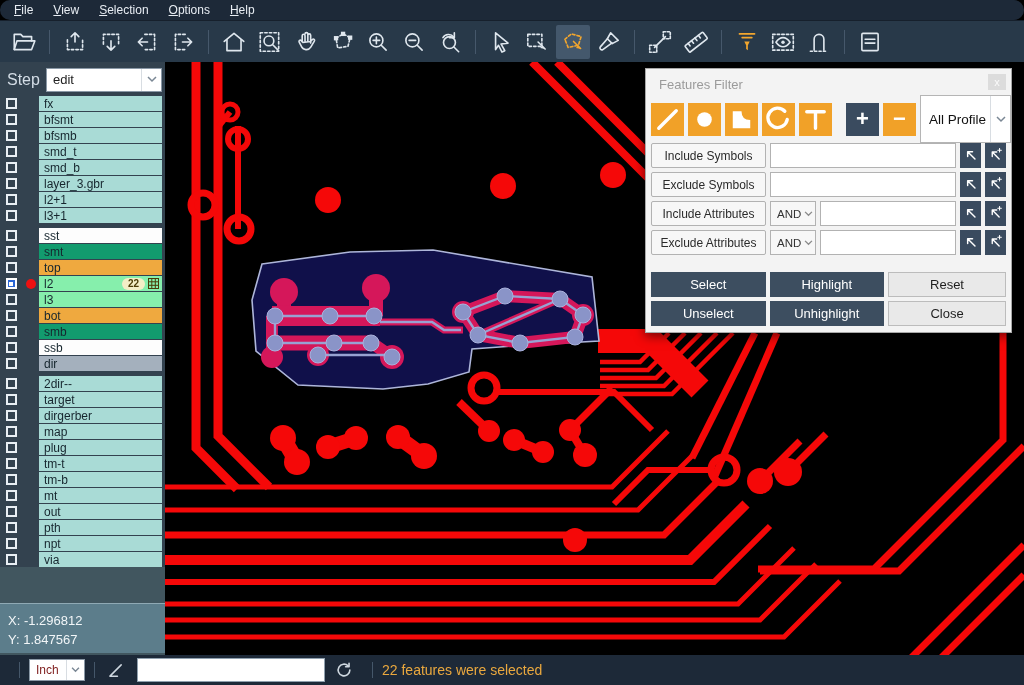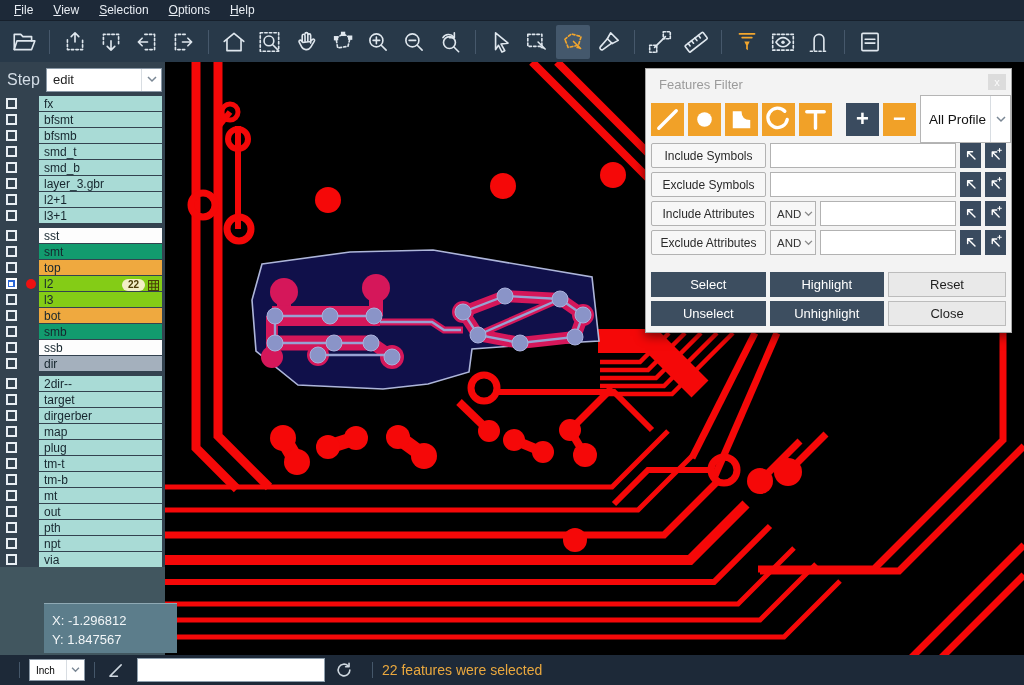--- a/index.html
+++ b/index.html
@@ -3,21 +3,21 @@
 <meta charset="utf-8">
 <style>
   * { box-sizing: border-box; margin: 0; padding: 0; }
   html,body { background:#000; }
   #app {
     position: relative; width: 1024px; height: 685px; overflow: hidden;
     font-family: "Liberation Sans", sans-serif; background:#000;
   }
   
   .menubar { position:absolute; left:0; top:0; width:100%; height:20px;
-    background:#1d2938; display:flex; align-items:center; padding-left:4px; z-index:30;}
+    background:#1d2938; display:flex; align-items:center; padding-left:4px; z-index:30;border-radius:10px;}
   .menu-item { color:#e8edf3; font-size:12px; padding:2px 10px; cursor:default; }
   .menu-item .ul { text-decoration: underline; }
   
   .toolbar { position:absolute; left:0; top:20px; width:100%; height:42px;
     background:#283949; border-top:1px solid #16202c; display:flex; align-items:center; padding-left:6px; z-index:30;}
   .tb-btn { width:34px; height:34px; display:flex; align-items:center; justify-content:center;
     border-radius:2px; color:#dfe7ee; margin:0 1px; }
   .tb-btn.active { background:#44586c; }
   .tb-btn.accent { color:#f2a62e; }
   .tb-sep { width:1px; height:24px; background:#46586b; margin:0 7px; }
@@ -35,27 +35,27 @@
   .layer-row { display:flex; align-items:stretch; height:15px; margin-bottom:1px; }
   .cb-col { width:22px; display:flex; align-items:center; justify-content:center; }
   .ind-col { width:17px; display:flex; align-items:center; justify-content:center; }
   .cb { width:11px; height:11px; border:2px solid #e9eff4; background:transparent; }
   .cb.checked { border-color:#fff; background:#2b67d6; position:relative; }
   .cb.checked::after { content:""; position:absolute; inset:1.5px; background:#fff; }
   .dot { width:10px; height:10px; border-radius:50%; background:#ee1111; }
   .layer-name { flex:1; margin-right:3px; display:flex; align-items:center; font-size:12px;
     color:#16262e; padding-left:5px; gap:3px; }
   .c-teal { background:#a9dbd6; } .c-white { background:#fdfdfd; } .c-green { background:#129b6e; }
-  .c-amber { background:#efa93f; } .c-gold { background:#84cc16;align-items:flex-end; } .c-gray { background:#a4b0bd; }
+  .c-amber { background:#efa93f; } .c-gold { background:#86efac; } .c-gray { background:#a4b0bd; }
   .badge { margin-left:auto; background:#f3eec6; border-radius:6px; font-size:10px; font-weight:bold;
     color:#4c3c06; padding:0 6px; line-height:12px; }
   .gridic { margin-right:3px; display:flex; }
   .bottom-block { position:absolute; left:0; bottom:0; width:165px; height:88px; background:#41565f; }
-  .coords { position:absolute; left:0; bottom:2px; width:133px; height:50px; background:#5c7d8b;
-    border-top:1px solid #8fa9b4; color:#f2f6f8; font-size:13px; padding:7px 0 0 8px; line-height:19px;margin-left:44px; }
+  .coords { position:absolute; left:0; bottom:2px; width:165px; height:50px; background:#5c7d8b;
+    border-top:1px solid #8fa9b4; color:#f2f6f8; font-size:13px; padding:7px 0 0 8px; line-height:19px; }
   
   .canvas { position:absolute; left:165px; top:62px; width:859px; height:593px; background:#000; overflow:hidden; z-index:1;}
   
   .dialog { position:absolute; left:645px; top:68px; width:367px; height:265px; background:#f3f3f3;
     border:1px solid #a8a8a8; box-shadow:0 3px 10px rgba(0,0,0,.55); z-index:25; }
   .dlg-title { position:absolute; left:13px; top:8px; color:#9b9b9b; font-size:13px; }
   .dlg-close { position:absolute; right:5px; top:5px; width:18px; height:16px; background:#dcdcdc;
     color:#fafafa; display:flex; align-items:center; justify-content:center; font-size:11px; }
   .type-row { position:absolute; left:5px; right:5px; top:32px; display:flex; gap:4px; align-items:center; height:36px; }
   .type-btn { width:33px; height:33px; background:#f1a128; display:flex; align-items:center; justify-content:center; flex:none; }
@@ -75,21 +75,21 @@
   .actions { position:absolute; left:5px; right:5px; bottom:6px; display:grid;
     grid-template-columns:1fr 1fr 118px; gap:4px; }
   .act { height:25px; display:flex; align-items:center; justify-content:center; font-size:13px; cursor:default; }
   .act.dark { background:#3d4e60; color:#fff; }
   .act.light { background:#e9e9e9; border:1px solid #bcbcbc; color:#1e1e1e; }
   
   .statusbar { position:absolute; left:0; bottom:0; width:100%; height:30px; background:#1d2938;
     display:flex; align-items:center; color:#cfd9e2; padding-left:10px; z-index:30; }
   .sb-sep { width:1px; height:16px; background:#45576a; margin:0 9px; flex:none; }
   .unit-select { width:56px; height:22px; background:#fff; border:1px solid #8a98a6; display:flex;
-    align-items:center; padding-left:6px; font-size:10px; color:#000000; flex:none; }
+    align-items:center; padding-left:6px; font-size:12px; color:#7f1d1d; flex:none; }
   .sb-input { width:188px; height:24px; border:1px solid #90a0ae; background:#fff; font-size:12px;
     padding:0 5px; margin-left:8px; flex:none; }
   .sb-icon { display:flex; align-items:center; justify-content:center; margin:0 4px; flex:none; }
   .sb-msg { color:#eaa83e; font-size:14px; }
 </style>
 </head>
 <body>
 
 <div id="app">
 

